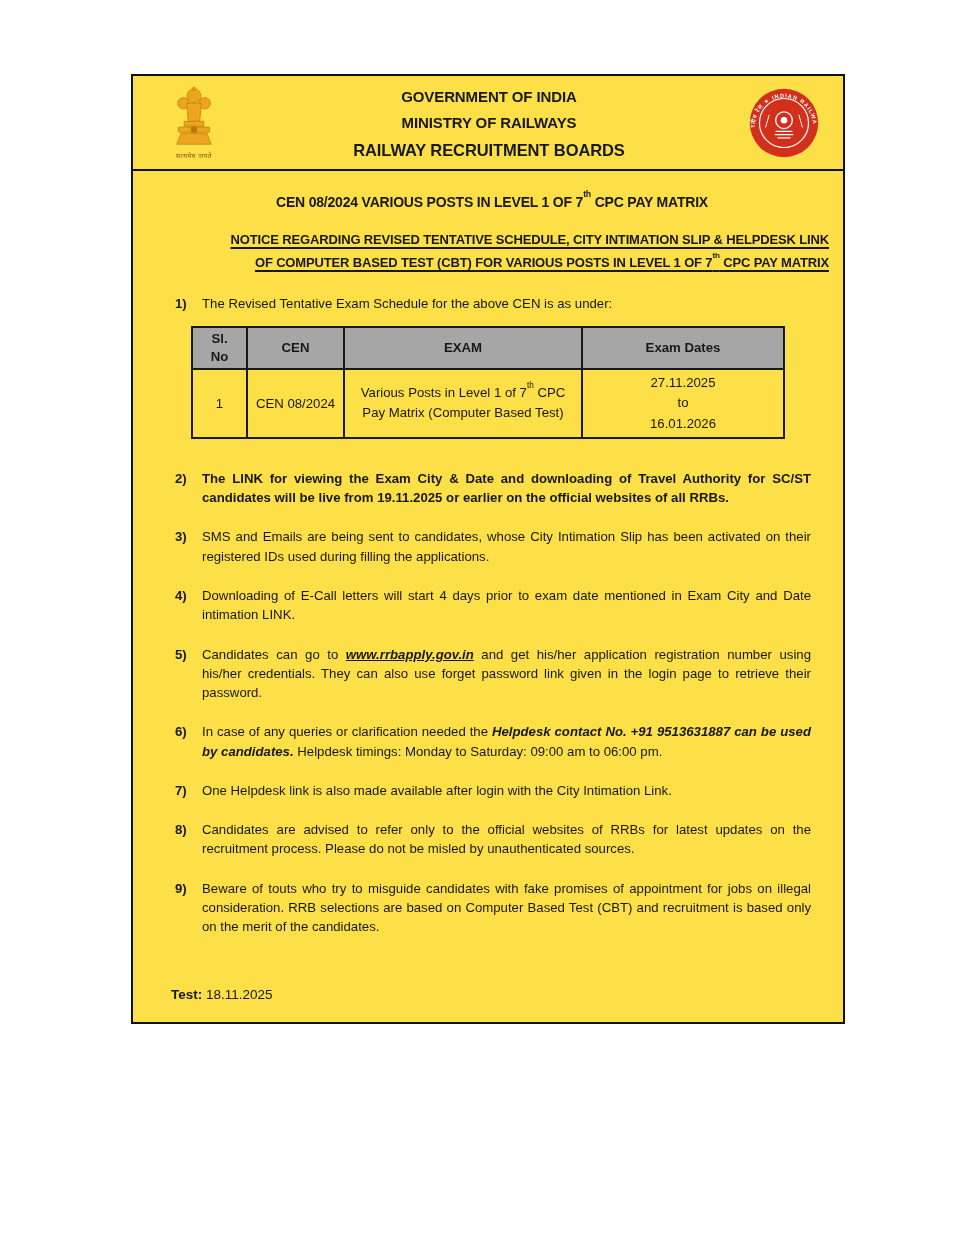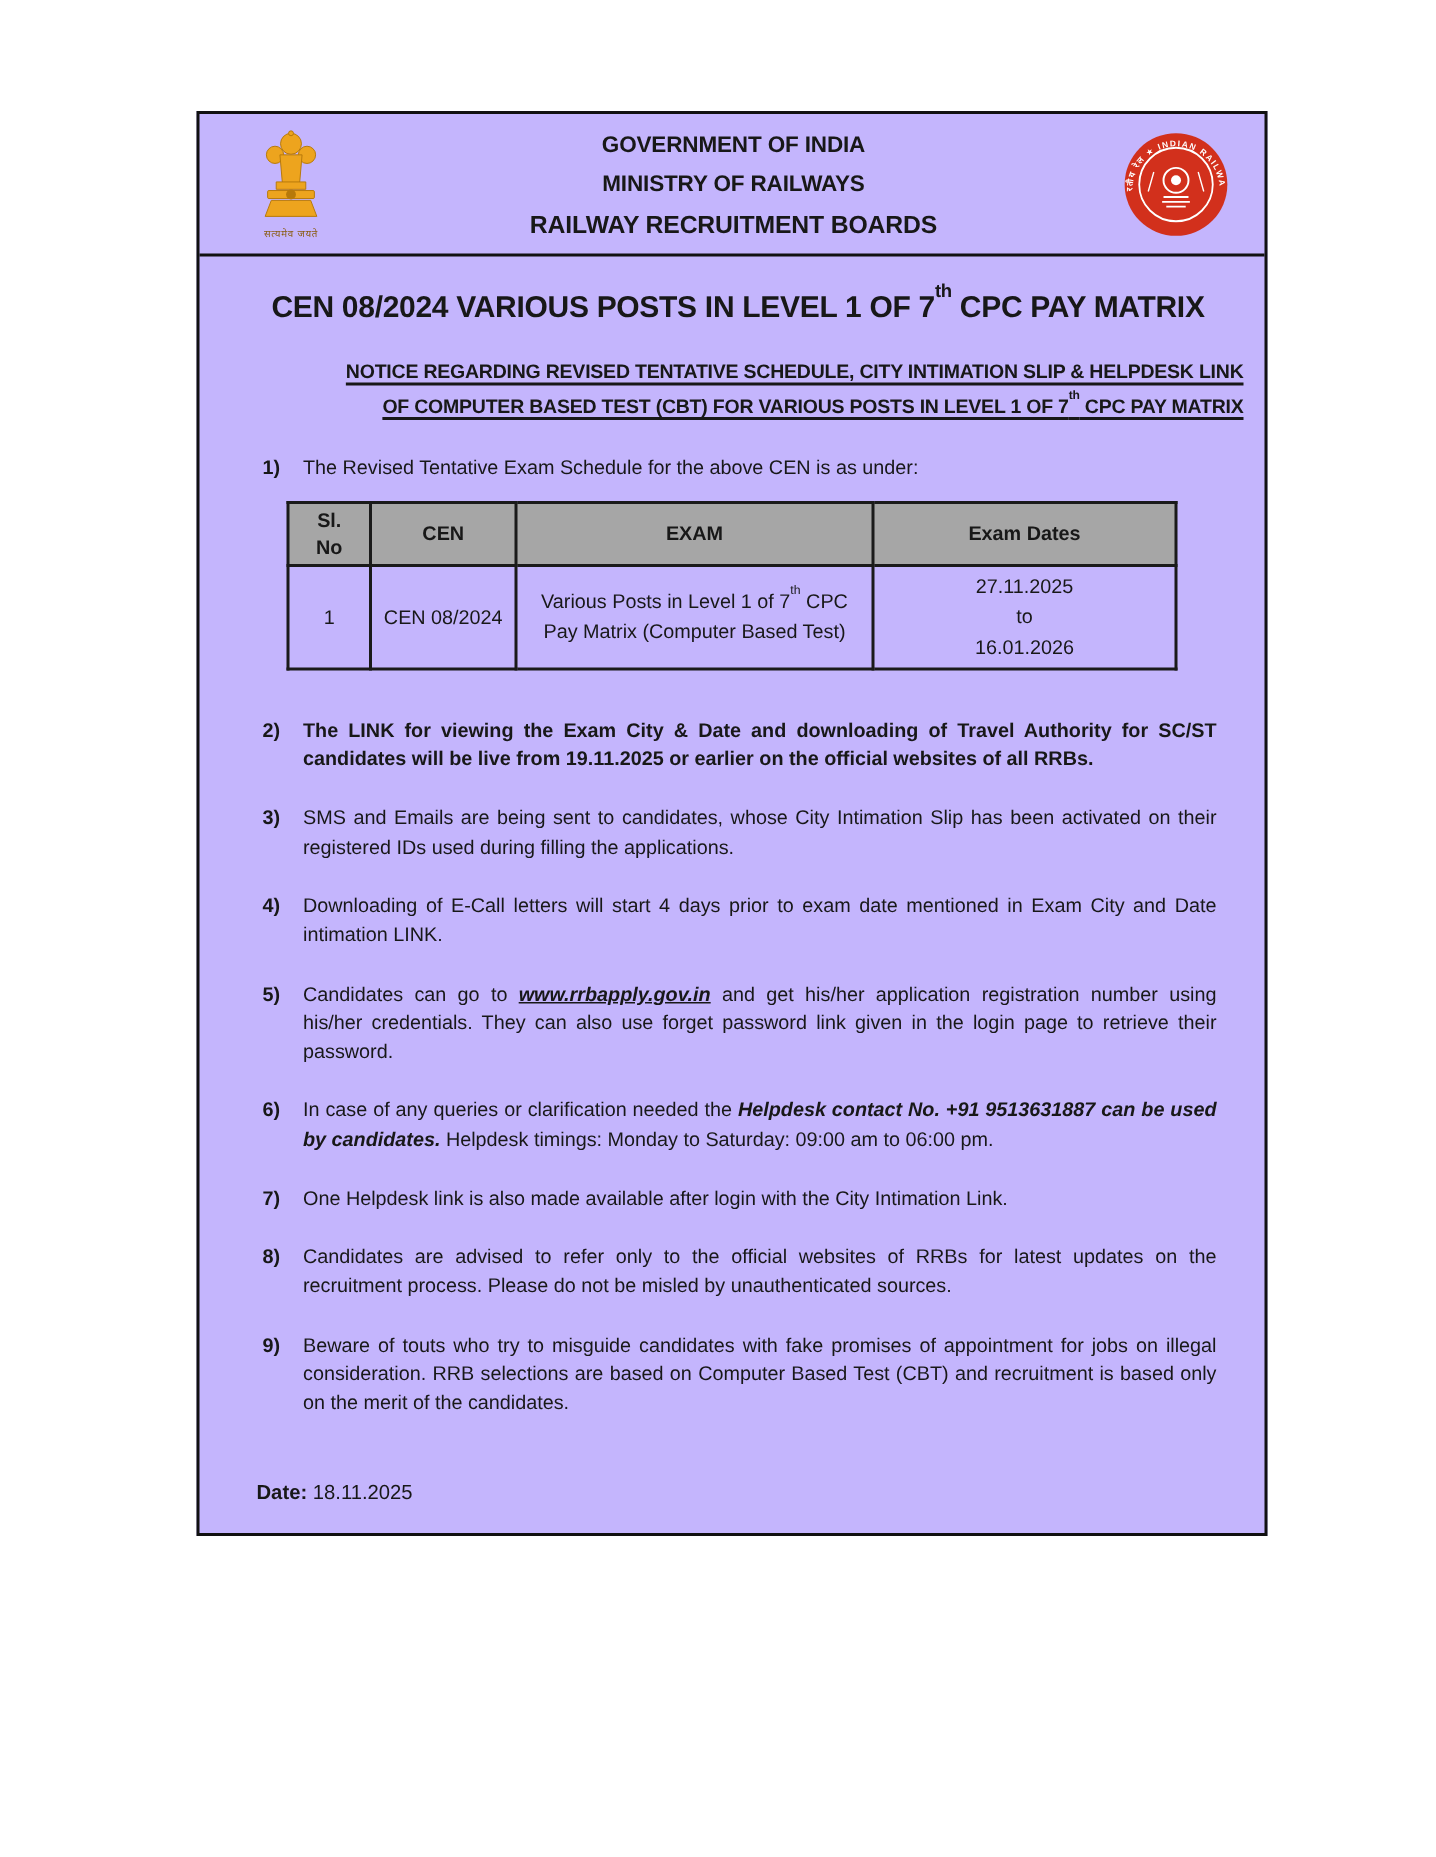--- a/index.html
+++ b/index.html
@@ -14,40 +14,40 @@
   body{
     font-family:"Liberation Sans","DejaVu Sans",sans-serif;
     color:var(--ink);
     position:relative;
   }
   .doc{
     position:absolute;
     left:131px;top:74px;
     width:714px;height:950px;
     border:2px solid var(--border);
-    background:#c4b5fd;
+    background:#fde047;
     display:flex;flex-direction:column;
   }
   
   .doc-header{
     display:flex;align-items:center;
     padding:8px 20px 6px 22px;
     border-bottom:2px solid var(--border);
     min-height:90px;
   }
   .emblem-wrap{width:78px;display:flex;flex-direction:column;align-items:center;}
   .emblem-caption{font-size:6.5px;color:#8a5c12;margin-top:1px;letter-spacing:.5px;}
   .header-titles{flex:1;text-align:center;font-weight:700;letter-spacing:-.1px;}
   .header-titles .h1{font-size:15px;line-height:1.75;}
   .header-titles .h2{font-size:16.5px;line-height:1.6;}
   .rail-logo{width:78px;display:flex;justify-content:center;}
   
   main{flex:1;display:flex;flex-direction:column;padding:16px 14px 0 22px;}
   .title{
-    text-align:center;font-weight:700;font-size:20px;
+    text-align:center;font-weight:700;font-size:14px;
     letter-spacing:-.2px;margin-top:6px;
   }
   sup{font-size:.62em;position:relative;top:-.45em;font-weight:inherit;}
   .notice{
     text-align:right;font-weight:700;font-size:13px;
     line-height:1.8;margin-top:18px;letter-spacing:-.15px;
   }
   .u{text-decoration:underline;text-decoration-thickness:1.5px;text-underline-offset:3px;}
   .item{display:flex;margin:20px 18px 0 20px;line-height:1.46;font-size:13.2px;}
   .item:first-of-type{margin-top:24px;}
@@ -210,17 +210,17 @@
       <div class="num">8)</div>
       <div class="txt">Candidates are advised to refer only to the official websites of RRBs for latest updates on the recruitment process. Please do not be misled by unauthenticated sources.</div>
     </div>
 
     <div class="item">
       <div class="num">9)</div>
       <div class="txt">Beware of touts who try to misguide candidates with fake promises of appointment for jobs on illegal consideration. RRB selections are based on Computer Based Test (CBT) and recruitment is based only on the merit of the candidates.</div>
     </div>
 
     <div class="doc-footer">
-      <div class="date-line"><span class="b">Date:</span><span> 18.11.2025</span></div>
+      <div class="date-line"><span class="b">Test:</span><span> 18.11.2025</span></div>
     </div>
 
   </main>
 </div>
 
 </body></html>

